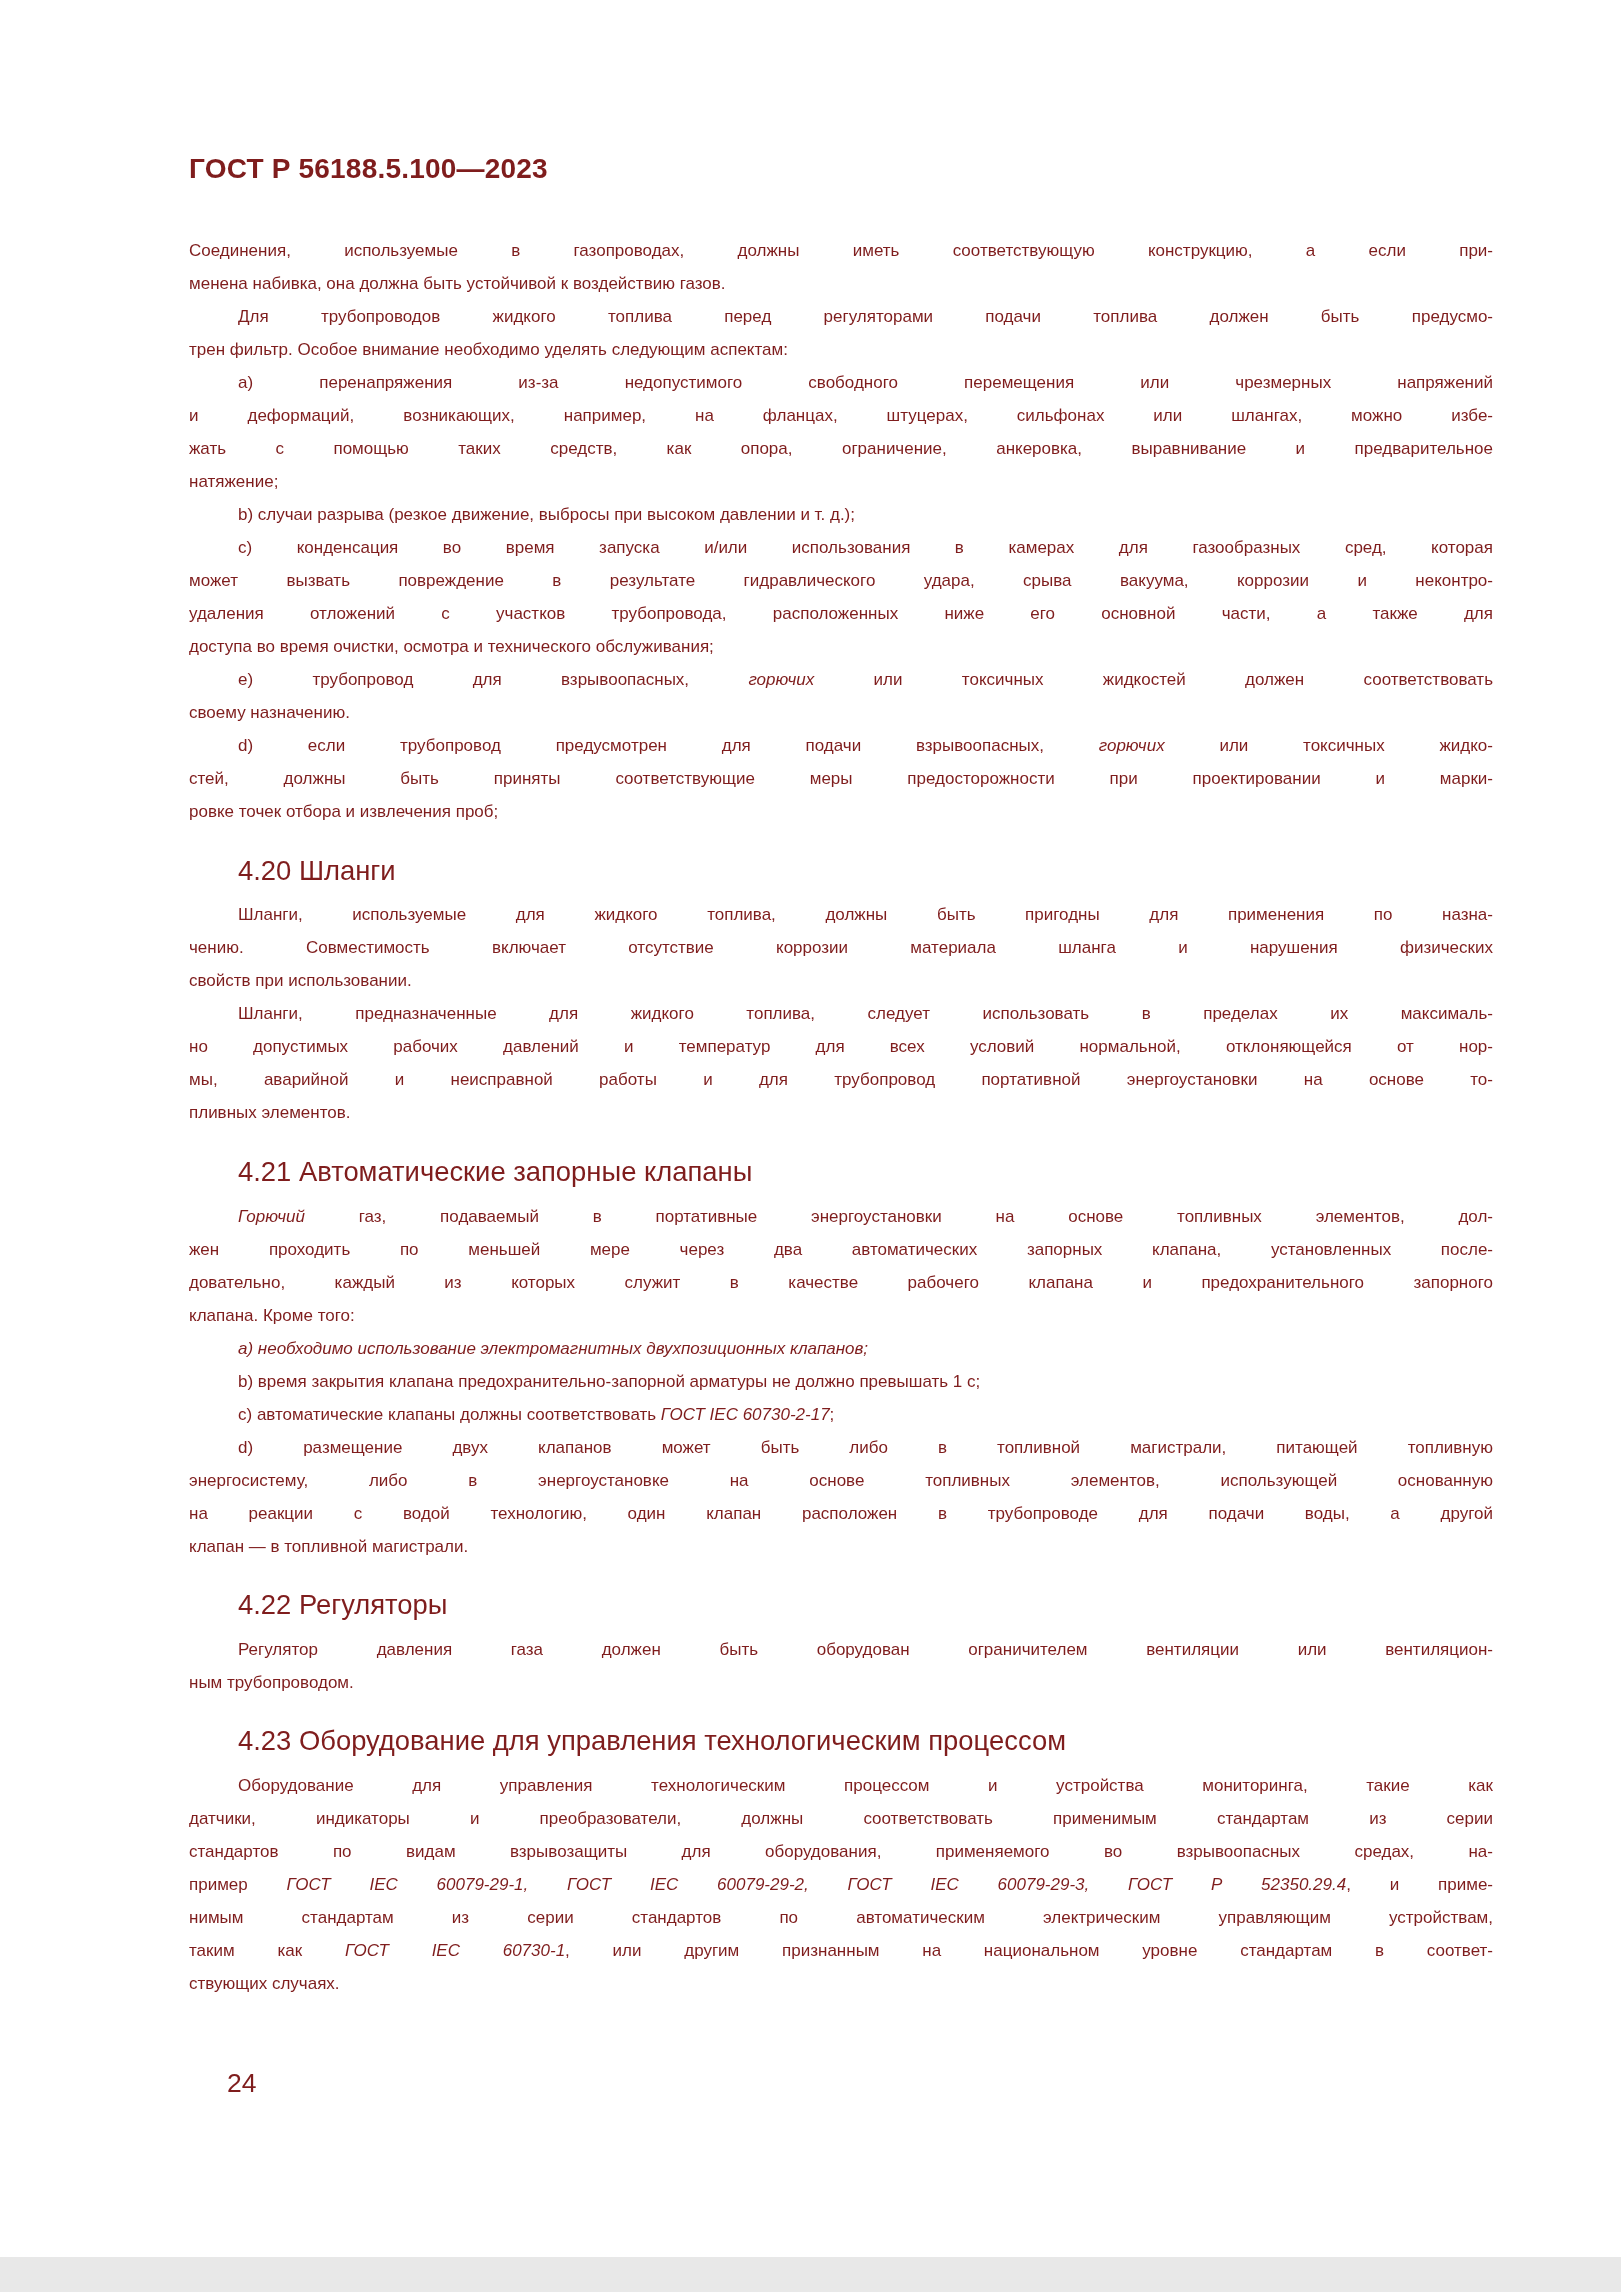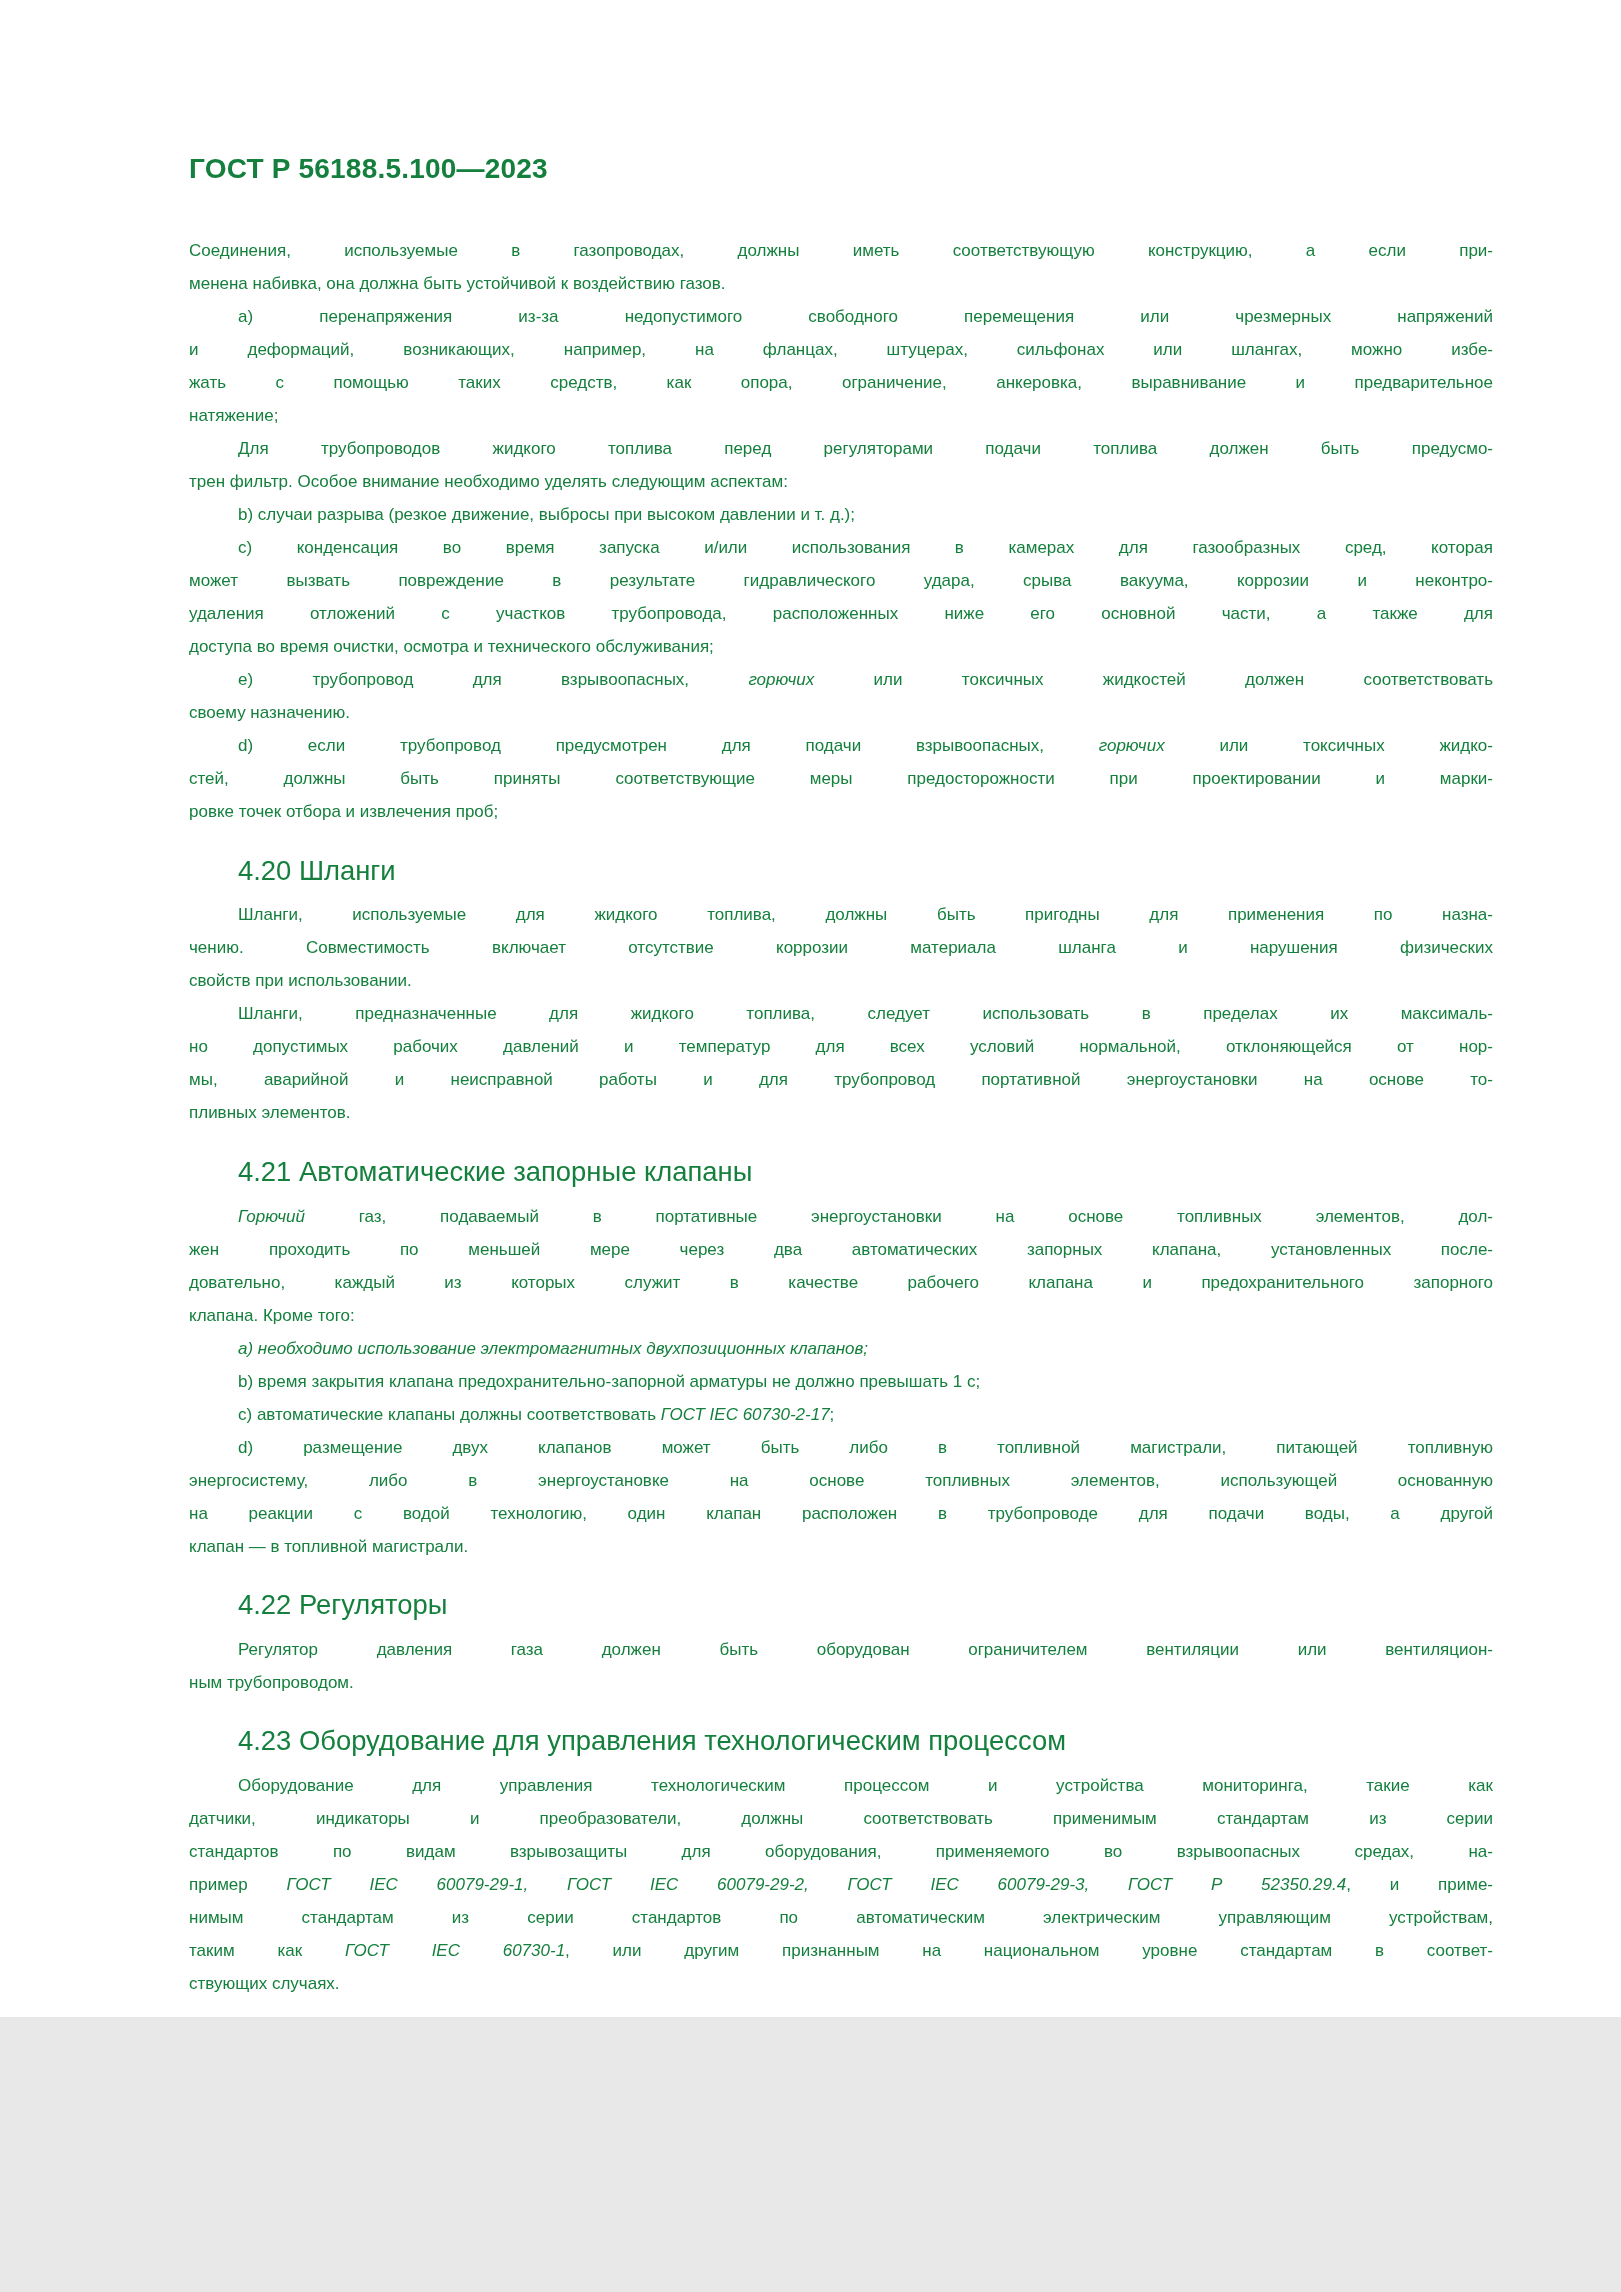--- a/index.html
+++ b/index.html
@@ -3,24 +3,24 @@
 <meta charset="utf-8">
 <style>
   html, body {
     margin: 0;
     padding: 0;
     background: #e8e8e8;
   }
   .page {
     position: relative;
     width: 1621px;
-    height: 2017px;
+    height: 2257px;
     background: #ffffff;
     font-family: "Liberation Sans", sans-serif;
-    color: #15803d;
+    color: #7f1d1d;
     overflow: hidden;
   }
   .doc-header {
     position: absolute;
     left: 189px;
     top: 153px;
     font-size: 28px;
     font-weight: bold;
     letter-spacing: 0.2px;
     white-space: nowrap;
@@ -64,28 +64,28 @@
 
 <div class="page">
   <div class="doc-header">ГОСТ Р 56188.5.100—2023</div>
 
   <div class="doc-body" id="doc-body">
       <div class="para">
         <div class="line just"><span>Соединения, используемые в газопроводах, должны иметь соответствующую конструкцию, а если при-</span></div>
         <div class="line"><span>менена набивка, она должна быть устойчивой к воздействию газов.</span></div>
       </div>
       <div class="para">
+        <div class="line just ind"><span>Для трубопроводов жидкого топлива перед регуляторами подачи топлива должен быть предусмо-</span></div>
+        <div class="line"><span>трен фильтр. Особое внимание необходимо уделять следующим аспектам:</span></div>
+      </div>
+      <div class="para">
         <div class="line just ind"><span>a) перенапряжения из-за недопустимого свободного перемещения или чрезмерных напряжений</span></div>
         <div class="line just"><span>и деформаций, возникающих, например, на фланцах, штуцерах, сильфонах или шлангах, можно избе-</span></div>
         <div class="line just"><span>жать с помощью таких средств, как опора, ограничение, анкеровка, выравнивание и предварительное</span></div>
         <div class="line"><span>натяжение;</span></div>
-      </div>
-      <div class="para">
-        <div class="line just ind"><span>Для трубопроводов жидкого топлива перед регуляторами подачи топлива должен быть предусмо-</span></div>
-        <div class="line"><span>трен фильтр. Особое внимание необходимо уделять следующим аспектам:</span></div>
       </div>
       <div class="para">
         <div class="line ind"><span>b) случаи разрыва (резкое движение, выбросы при высоком давлении и т. д.);</span></div>
       </div>
       <div class="para">
         <div class="line just ind"><span>c) конденсация во время запуска и/или использования в камерах для газообразных сред, которая</span></div>
         <div class="line just"><span>может вызвать повреждение в результате гидравлического удара, срыва вакуума, коррозии и неконтро-</span></div>
         <div class="line just"><span>удаления отложений с участков трубопровода, расположенных ниже его основной части, а также для</span></div>
         <div class="line"><span>доступа во время очистки, осмотра и технического обслуживания;</span></div>
       </div>

